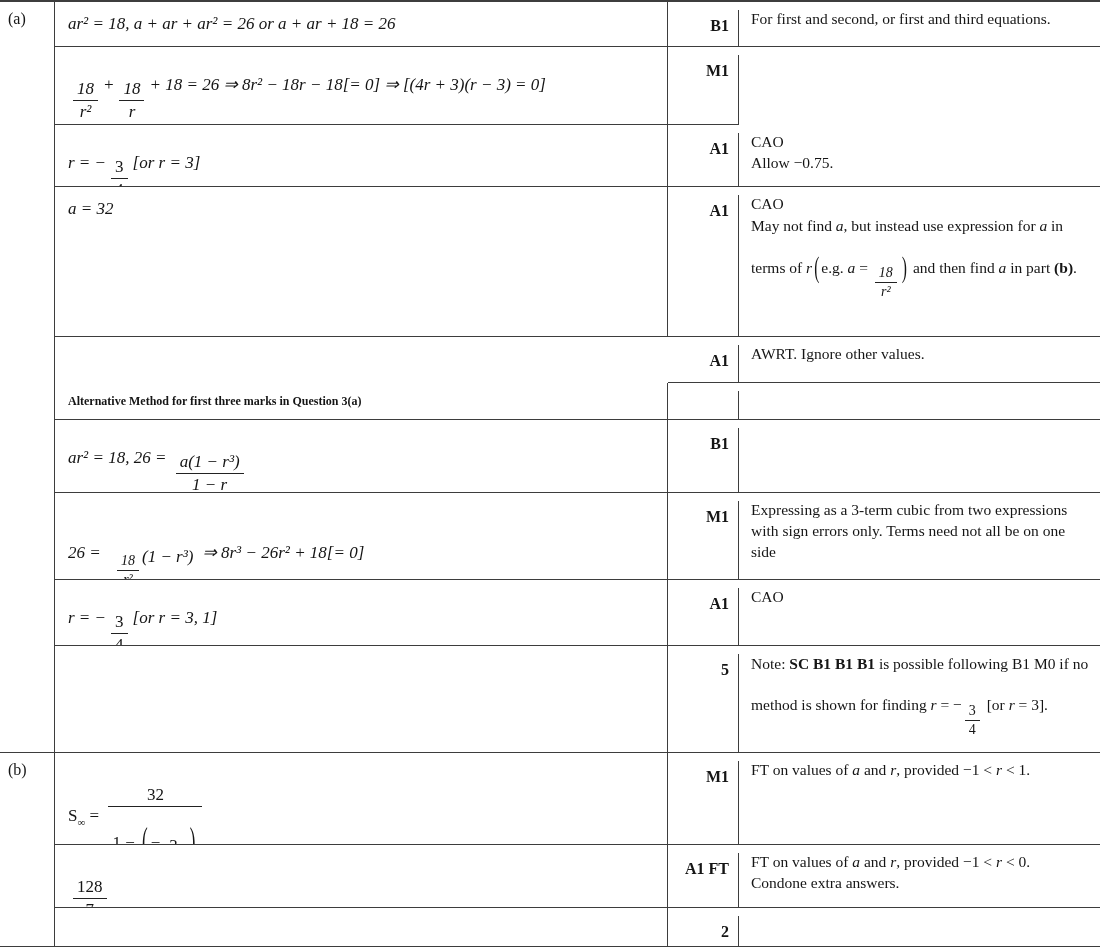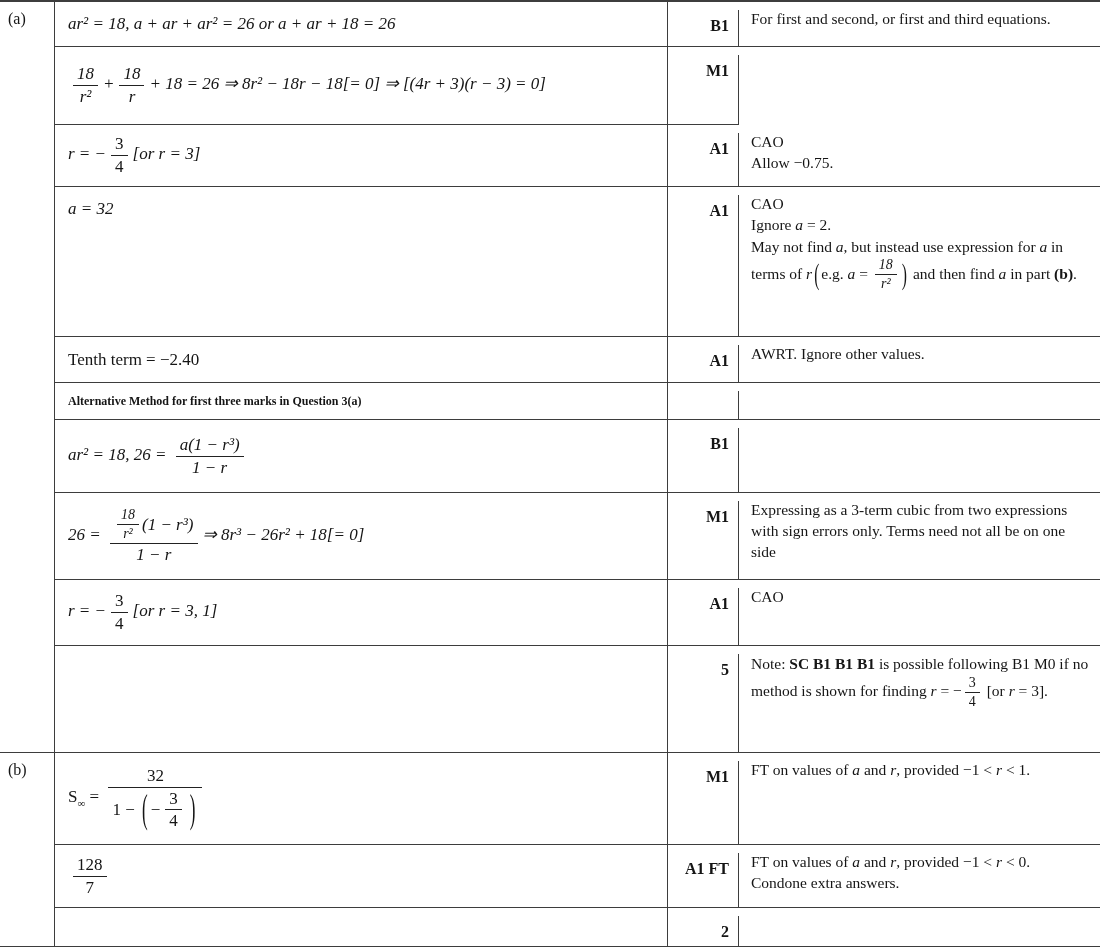--- a/index.html
+++ b/index.html
@@ -15,21 +15,21 @@
   .cell { box-sizing:border-box; border-right:1.5px solid #3d3d3d; border-bottom:1.5px solid #3d3d3d; overflow:hidden; }
   .lbl  { grid-column:1; padding:8px 0 0 8px; font-size:16px; }
   .work { grid-column:2; display:flex; align-items:center; padding:4px 10px 4px 13px; font-size:17px; flex-wrap:wrap; }
   .work.top { align-items:flex-start; padding-top:12px; }
   .mark { grid-column:3; text-align:right; font-weight:bold; font-size:16px; padding:7px 9px 0 2px;margin-top:8px; }
   .note { grid-column:4; border-right:none; padding:7px 10px 4px 12px; font-size:15.5px; line-height:1.34; }
   .math { font-style:italic; }
   .rm   { font-style:normal; }
   .hdr  { font-weight:bold; font-size:12px; }
   .frac { display:inline-block; vertical-align:middle; text-align:center; margin:0 5px; line-height:1.15; }
-  .frac .num { display:block; padding:0 4px 1px; border-bottom:1.4px solid #222; }
+  .frac .num { display:block; padding:0 4px 1px; border-bottom:1.4px solid #222;margin-top:28px; }
   .frac .den { display:block; padding:1px 4px 0; }
   .fr-sm { font-size:14px; margin:0 3px; }
   .bp { display:inline-block; transform:scaleY(1.9); font-style:normal; margin:0 2px; vertical-align:middle; }
   .bp.tall { transform:scaleY(2.4); margin:0 3px; }
   .numrow > * { vertical-align:middle; }
   sub { font-size:11px; }
   i { font-style:italic; }
   b { font-weight:bold; }
   .line { display:block; }
 </style>
@@ -67,27 +67,23 @@
       <span class="line">CAO</span>
       <span class="line">Allow −0.75.</span>
     </div>
 
     <div class="cell work top" style="grid-row:4">
       <span class="math">a = 32</span>
     </div>
     <div class="cell mark" style="grid-row:4">A1</div>
     <div class="cell note" style="grid-row:4">
       <span class="line">CAO</span>
-      <span class="line"><span>Ignore </span><i>a</i><span> = 2.</span></span>
       <span class="line numrow"><span>May not find </span><i>a</i><span>, but instead use expression for </span><i>a</i><span> in terms of </span><i>r</i><span class="bp">(</span><span>e.g. </span><i>a</i><span> = </span><span class="frac fr-sm"><span class="num math">18</span><span class="den math">r²</span></span><span class="bp">)</span><span> and then find </span><i>a</i><span> in part </span><b>(b)</b><span>.</span></span>
     </div>
 
-    <div class="cell work" style="grid-row:5">
-      <span class="rm">Tenth term = −2.40</span>
-    </div>
     <div class="cell mark" style="grid-row:5">A1</div>
     <div class="cell note" style="grid-row:5">
       <span>AWRT. Ignore other values.</span>
     </div>
 
     <div class="cell work" style="grid-row:6">
       <span class="hdr">Alternative Method for first three marks in Question 3(a)</span>
     </div>
     <div class="cell mark" style="grid-row:6"></div>
     <div class="cell note" style="grid-row:6"></div>

